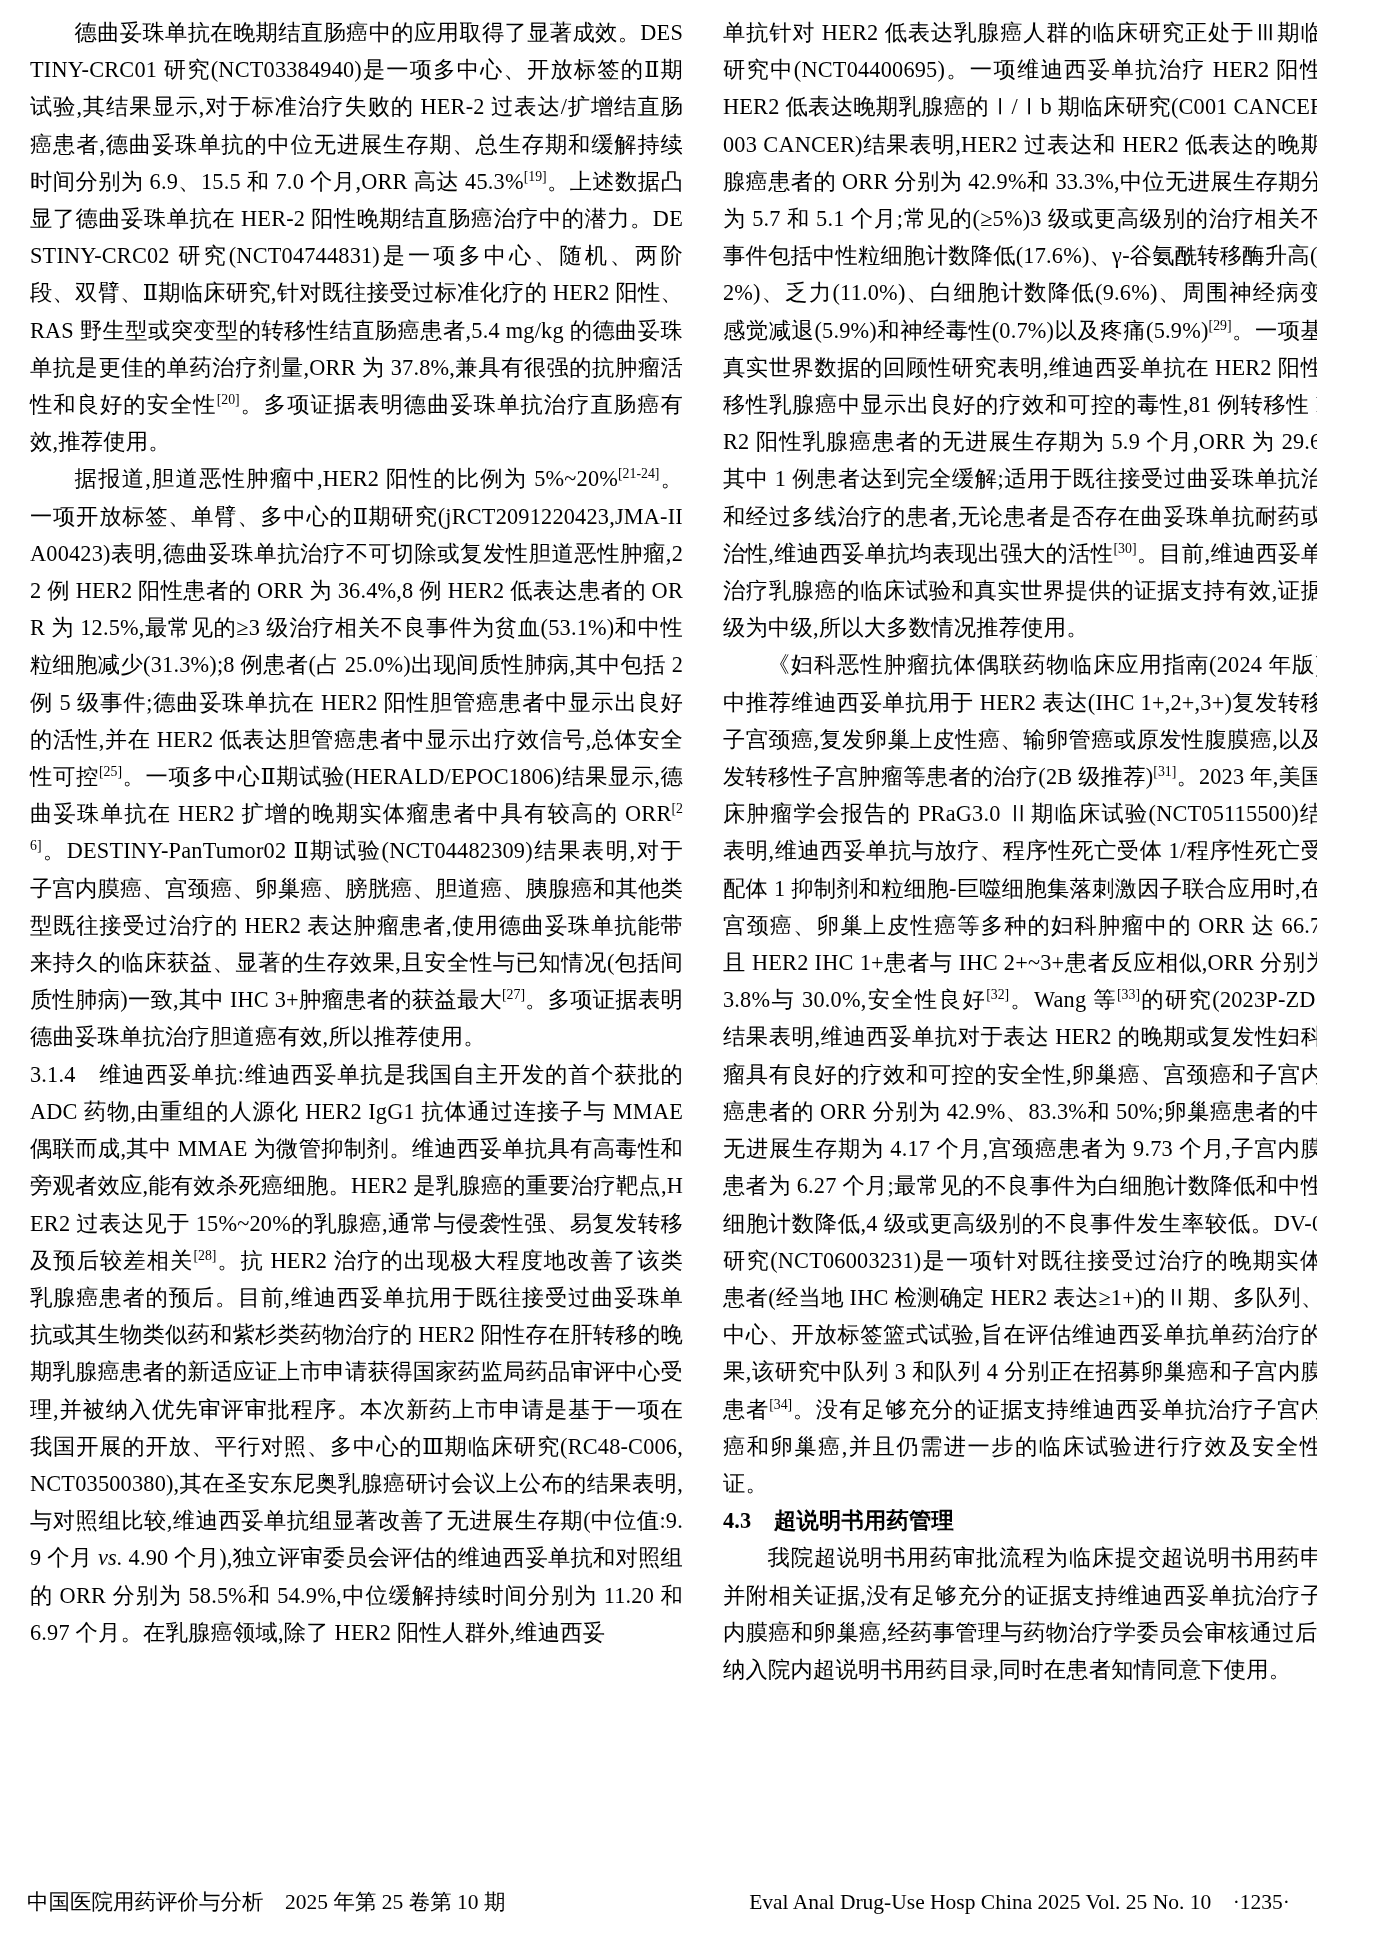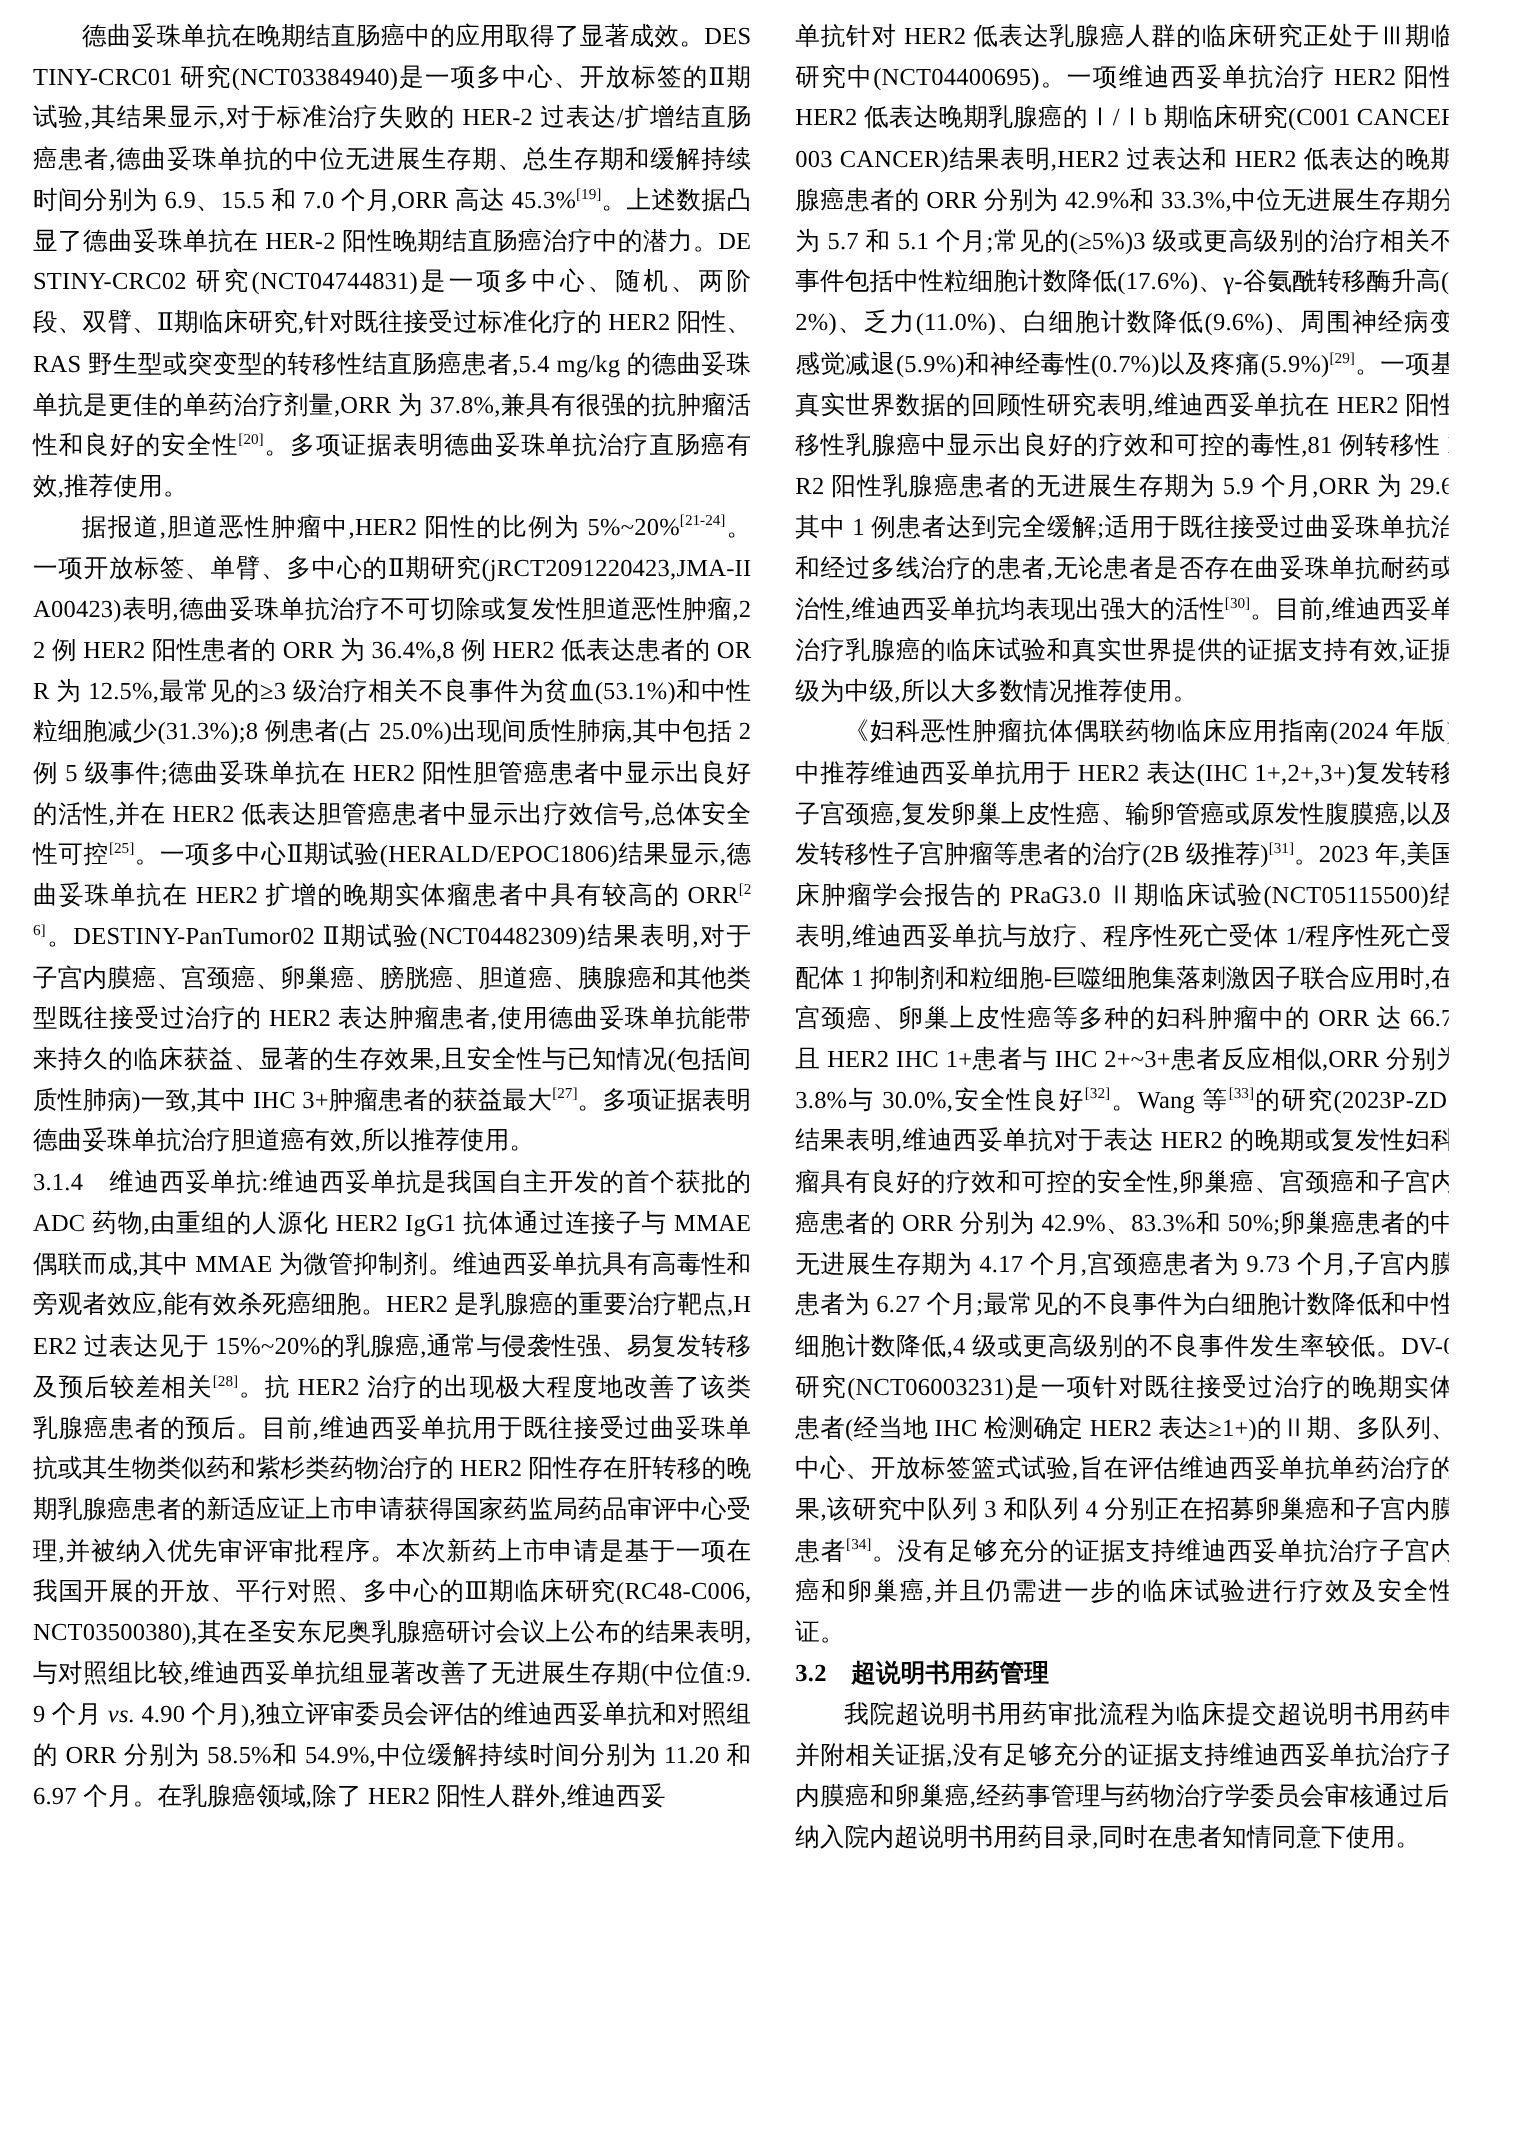--- a/index.html
+++ b/index.html
@@ -46,19 +46,23 @@
 
   <div class="columns">
     <div class="col col-left">
         <p class="para indent">德曲妥珠单抗在晚期结直肠癌中的应用取得了显著成效。DESTINY-CRC01 研究(NCT03384940)是一项多中心、开放标签的Ⅱ期试验,其结果显示,对于标准治疗失败的 HER-2 过表达/扩增结直肠癌患者,德曲妥珠单抗的中位无进展生存期、总生存期和缓解持续时间分别为 6.9、15.5 和 7.0 个月,ORR 高达 45.3%<sup>[19]</sup>。上述数据凸显了德曲妥珠单抗在 HER-2 阳性晚期结直肠癌治疗中的潜力。DESTINY-CRC02 研究(NCT04744831)是一项多中心、随机、两阶段、双臂、Ⅱ期临床研究,针对既往接受过标准化疗的 HER2 阳性、RAS 野生型或突变型的转移性结直肠癌患者,5.4 mg/kg 的德曲妥珠单抗是更佳的单药治疗剂量,ORR 为 37.8%,兼具有很强的抗肿瘤活性和良好的安全性<sup>[20]</sup>。多项证据表明德曲妥珠单抗治疗直肠癌有效,推荐使用。</p>
         <p class="para indent">据报道,胆道恶性肿瘤中,HER2 阳性的比例为 5%~20%<sup>[21-24]</sup>。一项开放标签、单臂、多中心的Ⅱ期研究(jRCT2091220423,JMA-IIA00423)表明,德曲妥珠单抗治疗不可切除或复发性胆道恶性肿瘤,22 例 HER2 阳性患者的 ORR 为 36.4%,8 例 HER2 低表达患者的 ORR 为 12.5%,最常见的≥3 级治疗相关不良事件为贫血(53.1%)和中性粒细胞减少(31.3%);8 例患者(占 25.0%)出现间质性肺病,其中包括 2 例 5 级事件;德曲妥珠单抗在 HER2 阳性胆管癌患者中显示出良好的活性,并在 HER2 低表达胆管癌患者中显示出疗效信号,总体安全性可控<sup>[25]</sup>。一项多中心Ⅱ期试验(HERALD/EPOC1806)结果显示,德曲妥珠单抗在 HER2 扩增的晚期实体瘤患者中具有较高的 ORR<sup>[26]</sup>。DESTINY-PanTumor02 Ⅱ期试验(NCT04482309)结果表明,对于子宫内膜癌、宫颈癌、卵巢癌、膀胱癌、胆道癌、胰腺癌和其他类型既往接受过治疗的 HER2 表达肿瘤患者,使用德曲妥珠单抗能带来持久的临床获益、显著的生存效果,且安全性与已知情况(包括间质性肺病)一致,其中 IHC 3+肿瘤患者的获益最大<sup>[27]</sup>。多项证据表明德曲妥珠单抗治疗胆道癌有效,所以推荐使用。</p>
         <p class="para">3.1.4　维迪西妥单抗:维迪西妥单抗是我国自主开发的首个获批的 ADC 药物,由重组的人源化 HER2 IgG1 抗体通过连接子与 MMAE 偶联而成,其中 MMAE 为微管抑制剂。维迪西妥单抗具有高毒性和旁观者效应,能有效杀死癌细胞。HER2 是乳腺癌的重要治疗靶点,HER2 过表达见于 15%~20%的乳腺癌,通常与侵袭性强、易复发转移及预后较差相关<sup>[28]</sup>。抗 HER2 治疗的出现极大程度地改善了该类乳腺癌患者的预后。目前,维迪西妥单抗用于既往接受过曲妥珠单抗或其生物类似药和紫杉类药物治疗的 HER2 阳性存在肝转移的晚期乳腺癌患者的新适应证上市申请获得国家药监局药品审评中心受理,并被纳入优先审评审批程序。本次新药上市申请是基于一项在我国开展的开放、平行对照、多中心的Ⅲ期临床研究(RC48-C006,NCT03500380),其在圣安东尼奥乳腺癌研讨会议上公布的结果表明,与对照组比较,维迪西妥单抗组显著改善了无进展生存期(中位值:9.9 个月 <i>vs.</i> 4.90 个月),独立评审委员会评估的维迪西妥单抗和对照组的 ORR 分别为 58.5%和 54.9%,中位缓解持续时间分别为 11.20 和 6.97 个月。在乳腺癌领域,除了 HER2 阳性人群外,维迪西妥</p>
       </div>
     <div class="col col-right">
         <p class="para">单抗针对 HER2 低表达乳腺癌人群的临床研究正处于Ⅲ期临床研究中(NCT04400695)。一项维迪西妥单抗治疗 HER2 阳性和 HER2 低表达晚期乳腺癌的Ⅰ/Ⅰb 期临床研究(C001 CANCER,C003 CANCER)结果表明,HER2 过表达和 HER2 低表达的晚期乳腺癌患者的 ORR 分别为 42.9%和 33.3%,中位无进展生存期分别为 5.7 和 5.1 个月;常见的(≥5%)3 级或更高级别的治疗相关不良事件包括中性粒细胞计数降低(17.6%)、γ-谷氨酰转移酶升高(13.2%)、乏力(11.0%)、白细胞计数降低(9.6%)、周围神经病变如感觉减退(5.9%)和神经毒性(0.7%)以及疼痛(5.9%)<sup>[29]</sup>。一项基于真实世界数据的回顾性研究表明,维迪西妥单抗在 HER2 阳性转移性乳腺癌中显示出良好的疗效和可控的毒性,81 例转移性 HER2 阳性乳腺癌患者的无进展生存期为 5.9 个月,ORR 为 29.6%,其中 1 例患者达到完全缓解;适用于既往接受过曲妥珠单抗治疗和经过多线治疗的患者,无论患者是否存在曲妥珠单抗耐药或难治性,维迪西妥单抗均表现出强大的活性<sup>[30]</sup>。目前,维迪西妥单抗治疗乳腺癌的临床试验和真实世界提供的证据支持有效,证据等级为中级,所以大多数情况推荐使用。</p>
         <p class="para indent">《妇科恶性肿瘤抗体偶联药物临床应用指南(2024 年版)》中推荐维迪西妥单抗用于 HER2 表达(IHC 1+,2+,3+)复发转移性子宫颈癌,复发卵巢上皮性癌、输卵管癌或原发性腹膜癌,以及复发转移性子宫肿瘤等患者的治疗(2B 级推荐)<sup>[31]</sup>。2023 年,美国临床肿瘤学会报告的 PRaG3.0 Ⅱ期临床试验(NCT05115500)结果表明,维迪西妥单抗与放疗、程序性死亡受体 1/程序性死亡受体配体 1 抑制剂和粒细胞-巨噬细胞集落刺激因子联合应用时,在子宫颈癌、卵巢上皮性癌等多种的妇科肿瘤中的 ORR 达 66.7%,且 HER2 IHC 1+患者与 IHC 2+~3+患者反应相似,ORR 分别为 43.8%与 30.0%,安全性良好<sup>[32]</sup>。Wang 等<sup>[33]</sup>的研究(2023P-ZD12)结果表明,维迪西妥单抗对于表达 HER2 的晚期或复发性妇科肿瘤具有良好的疗效和可控的安全性,卵巢癌、宫颈癌和子宫内膜癌患者的 ORR 分别为 42.9%、83.3%和 50%;卵巢癌患者的中位无进展生存期为 4.17 个月,宫颈癌患者为 9.73 个月,子宫内膜癌患者为 6.27 个月;最常见的不良事件为白细胞计数降低和中性粒细胞计数降低,4 级或更高级别的不良事件发生率较低。DV-005 研究(NCT06003231)是一项针对既往接受过治疗的晚期实体瘤患者(经当地 IHC 检测确定 HER2 表达≥1+)的Ⅱ期、多队列、多中心、开放标签篮式试验,旨在评估维迪西妥单抗单药治疗的效果,该研究中队列 3 和队列 4 分别正在招募卵巢癌和子宫内膜癌患者<sup>[34]</sup>。没有足够充分的证据支持维迪西妥单抗治疗子宫内膜癌和卵巢癌,并且仍需进一步的临床试验进行疗效及安全性验证。</p>
-        <p class="para heading">3.2　超说明书用药管理</p>
+        <p class="para heading">4.3　超说明书用药管理</p>
         <p class="para indent">我院超说明书用药审批流程为临床提交超说明书用药申请并附相关证据,没有足够充分的证据支持维迪西妥单抗治疗子宫内膜癌和卵巢癌,经药事管理与药物治疗学委员会审核通过后,可纳入院内超说明书用药目录,同时在患者知情同意下使用。</p>
       </div>
   </div>
 
+  <div class="footer">
+    <span class="f-left">中国医院用药评价与分析　2025 年第 25 卷第 10 期</span>
+    <span class="f-right">Eval Anal Drug-Use Hosp China 2025 Vol. 25 No. 10　·1235·</span>
+  </div>
 
 </div>
 
 </body></html>

